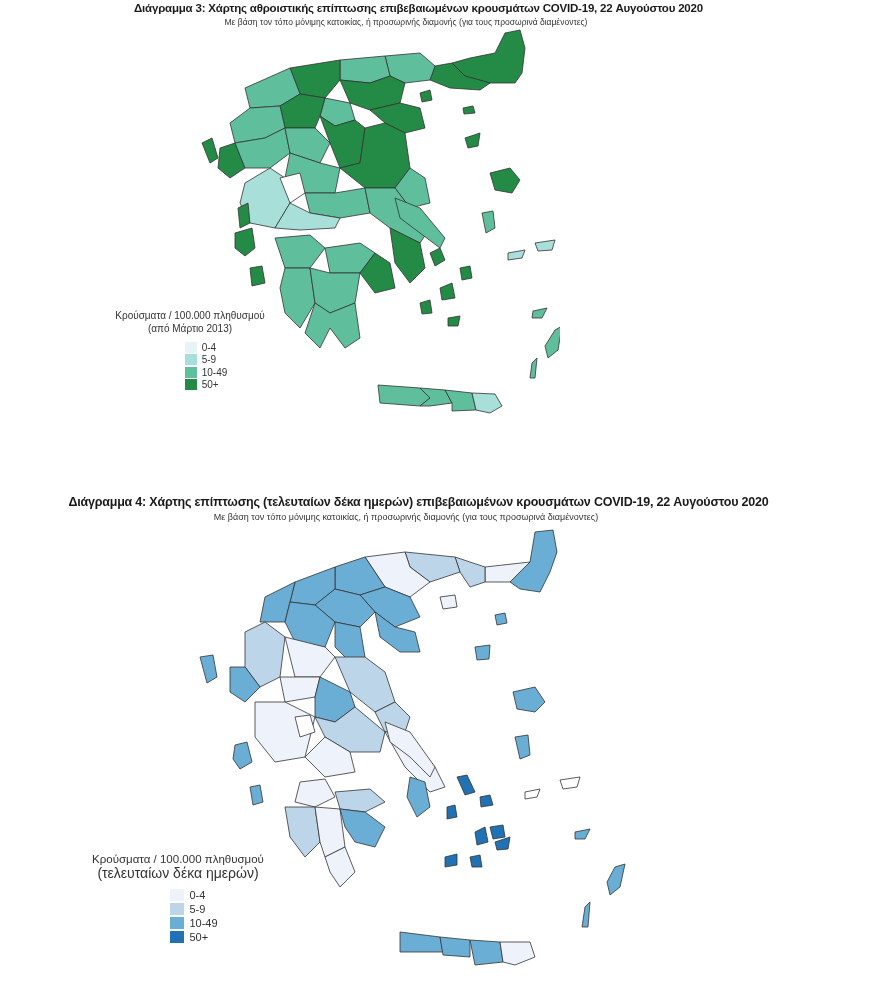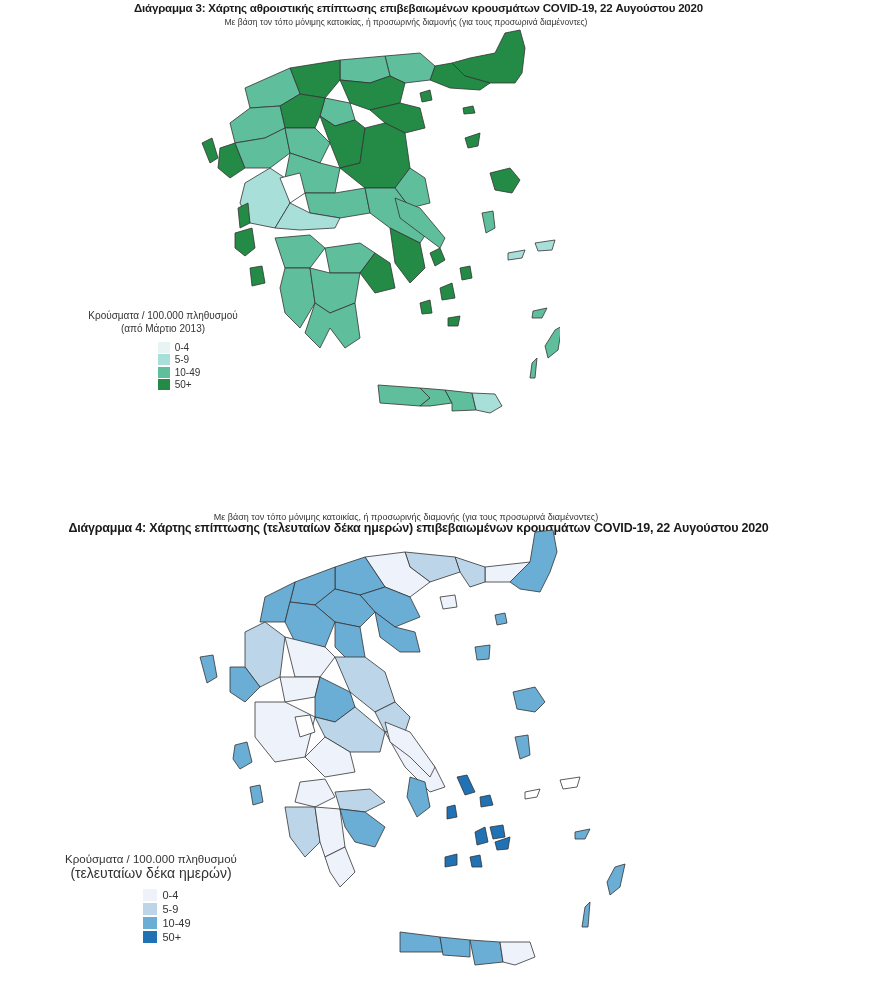--- a/index.html
+++ b/index.html
@@ -1,19 +1,19 @@
 <!DOCTYPE html>
 <html><head>
 <meta charset="utf-8">
 <style>
   html, body { margin:0; padding:0; background:#ffffff; }
   body { width:880px; height:995px; position:relative; overflow:hidden; font-family:"Liberation Sans", sans-serif; color:#222; }
   .title { position:absolute; left:0; width:837px; text-align:center; font-weight:bold; font-size:11.5px; letter-spacing:-0.2px; color:#1a1a1a; }
   .subtitle { position:absolute; left:0; width:812px; text-align:center; font-size:8.5px; color:#333; }
-  .legend { position:absolute; font-size:10px; color:#333; text-align:center; }
+  .legend { position:absolute; font-size:10px; color:#333; text-align:center;margin-left:27px; }
   .legend .lt { line-height:13px; }
   .legend-items { margin-top:6px; display:inline-block; text-align:right;padding-left:32px; }
   .li { display:flex; align-items:center; height:12.5px; font-size:10px; }
   .sw { width:12px; height:11px; margin-right:5px; display:inline-block; }
   svg.map { position:absolute; }
   svg path, svg polygon { stroke:#333; stroke-width:0.8; stroke-linejoin:round; }
 </style>
 </head>
 <body>
 
@@ -104,21 +104,21 @@
         <span class="sw" style="background:#5fbf9c"></span>
         <span>10-49</span>
       </div>
     <div class="li">
         <span class="sw" style="background:#238b45"></span>
         <span>50+</span>
       </div>
   </div>
 </div>
 
-<div class="title" style="top:521px;font-size:12.5px;">Διάγραμμα 4: Χάρτης επίπτωσης (τελευταίων δέκα ημερών) επιβεβαιωμένων κρουσμάτων COVID-19, 22 Αυγούστου 2020</div>
+<div class="title" style="top:495px;font-size:12.5px;">Διάγραμμα 4: Χάρτης επίπτωσης (τελευταίων δέκα ημερών) επιβεβαιωμένων κρουσμάτων COVID-19, 22 Αυγούστου 2020</div>
 <div class="subtitle" style="top:512px;font-size:9px;">Με βάση τον τόπο μόνιμης κατοικίας, ή προσωρινής διαμονής (για τους προσωρινά διαμένοντες)</div>
 
 <svg class="map" style="left:185px;top:527px;" width="470" height="450" viewBox="0 0 470 450">
 
   <path fill="#6aaed6" d="M350,5 L368,3 L372,25 L365,45 L355,65 L335,62 L325,55 L345,35 Z"></path>
   <path fill="#eef2fb" d="M300,40 L345,35 L325,55 L300,55 Z"></path>
   <path fill="#bcd5e8" d="M270,30 L300,40 L300,55 L285,60 L275,45 Z"></path>
   <path fill="#bcd5e8" d="M220,25 L270,30 L275,45 L245,55 L225,40 Z"></path>
   <path fill="#eef2fb" d="M180,30 L220,25 L225,40 L245,55 L225,70 L200,60 Z"></path>
 

